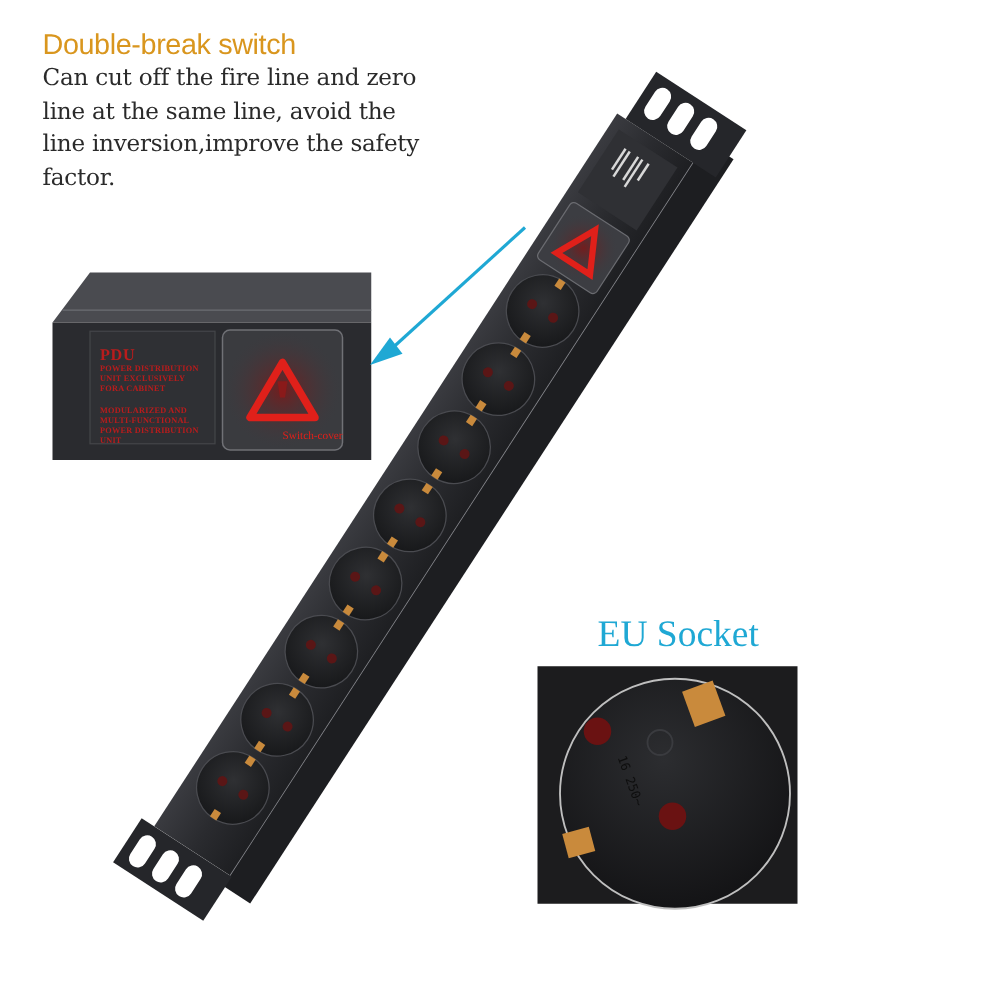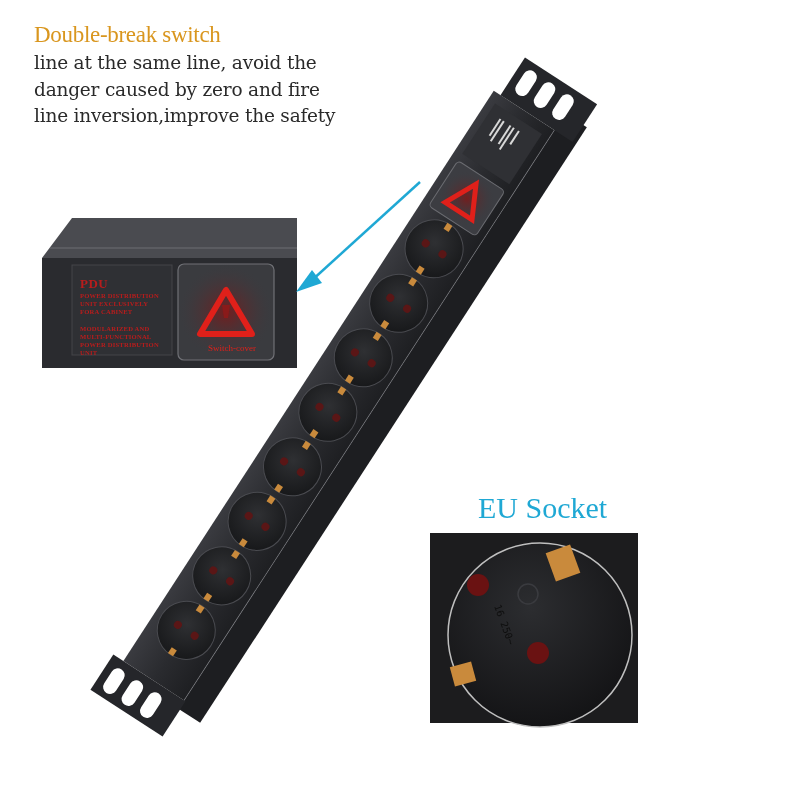--- a/index.html
+++ b/index.html
@@ -1,27 +1,27 @@
 <!DOCTYPE html>
 <html><head>
 <meta charset="utf-8">
 <style>
   html, body { margin:0; padding:0; background:#ffffff; }
   body { width:800px; height:800px; position:relative; overflow:hidden; font-family:"DejaVu Serif", serif; }
   .abs { position:absolute; }
-  .title { left:34px; top:22px; font-family:Liberation Serif, serif; font-size:23px; color:#d9961e; letter-spacing:-0.3px; }
+  .title { left:34px; top:22px; font-family:Liberation Sans, sans-serif; font-size:23px; color:#d9961e; letter-spacing:-0.3px; }
   .desc { left:34px; top:50px; width:360px; font-family:"DejaVu Serif", serif; font-size:18.5px; line-height:26.5px; color:#2a2a2a; letter-spacing:-0.2px; }
   .desc span { display:block; white-space:nowrap; }
   .eu-label { left:478px; top:491px; font-family:Liberation Serif, serif; font-size:30px; color:#1fa8d4; }
   svg { position:absolute; left:0; top:0; }
   .pdu-text { left:80px; top:276px; font-family:"Liberation Serif", serif; color:#b91c1c; }
   .pdu-text .h { font-size:13px; font-weight:bold; letter-spacing:0.5px; }
   .pdu-text .p { font-size:6.6px; font-weight:bold; line-height:8px; letter-spacing:0.2px; }
   .pdu-text .gap { height:9px; }
-  .switch-cover-label { left:190px; top:343px; width:84px; text-align:center; font-family:"Liberation Serif", serif; font-size:9px; color:#e0201a; }
+  .switch-cover-label { left:190px; top:343px; width:84px; text-align:right; font-family:"Liberation Serif", serif; font-size:9px; color:#e0201a; }
 </style>
 </head>
 <body>
 
 <svg width="800" height="800" viewBox="0 0 800 800">
   <defs>
     <linearGradient id="bodyGrad" x1="0" y1="0" x2="1" y2="0">
       <stop offset="0" stop-color="#3a3b40"></stop>
       <stop offset="0.5" stop-color="#2a2b2f"></stop>
       <stop offset="1" stop-color="#1e1f22"></stop>
@@ -153,23 +153,24 @@
     <circle cx="538" cy="653" r="11" fill="#6a1212"></circle>
     <rect x="550" y="548" width="26" height="30" fill="#c98a3c" transform="rotate(-20 563 563)"></rect>
     <rect x="452" y="664" width="22" height="20" fill="#c98a3c" transform="rotate(-15 463 674)"></rect>
     <circle cx="528" cy="594" r="10" fill="none" stroke="#3a3b3f" stroke-width="1.5"></circle>
     <text x="494" y="606" transform="rotate(70 494 606)" font-family="DejaVu Sans Mono, monospace" font-size="10" fill="#0e0e0e">16 250~</text>
   </g>
 </svg>
 
 <div class="abs title">Double-break switch</div>
 <div class="abs desc">
+  <span>Can cut off the fire line and zero</span>
   <span>line at the same line, avoid the</span>
-  <span>danger caused by zero and fire</span>
   <span>line inversion,improve the safety</span>
+  <span>factor.</span>
 </div>
 
 <div class="abs pdu-text">
   <div class="h">PDU</div>
   <div class="p">POWER DISTRIBUTION</div>
   <div class="p">UNIT EXCLUSIVELY</div>
   <div class="p">FORA CABINET</div>
   <div class="gap"></div>
   <div class="p">MODULARIZED AND</div>
   <div class="p">MULTI-FUNCTIONAL</div>

